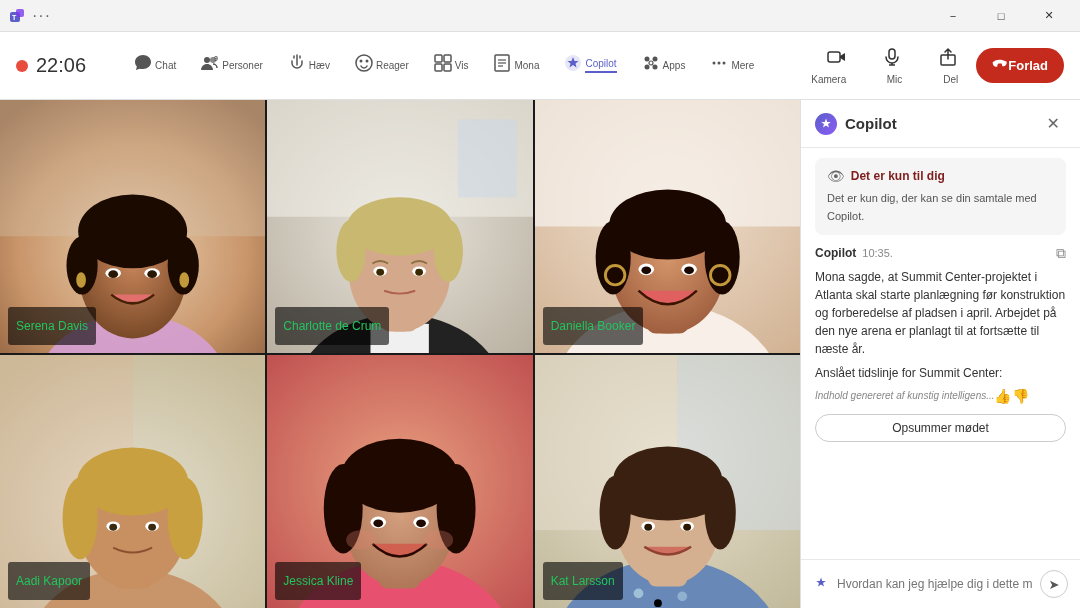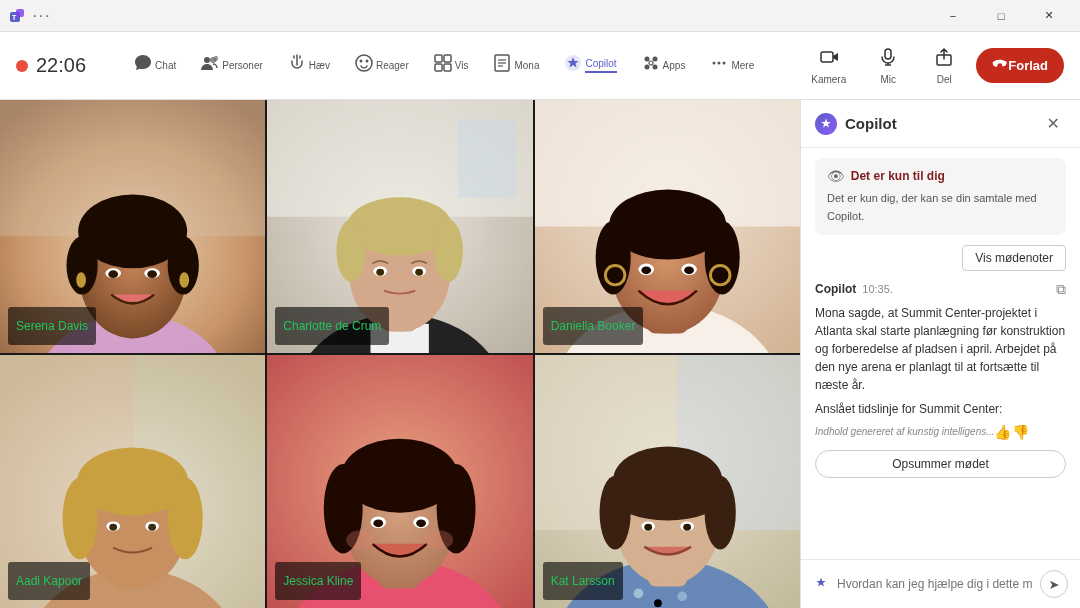--- a/index.html
+++ b/index.html
@@ -109,21 +109,21 @@
     .toolbar-item.active .label { color: #5b5fc7; }
     .toolbar-item.active .icon { color: #5b5fc7; }
     .toolbar-right {
       display: flex;
       align-items: center;
       gap: 8px;
     }
     .toolbar-action {
       display: flex;
       flex-direction: column;
-      align-items: center;
+      align-items: flex-end;
       gap: 2px;
       padding: 6px 10px;
       border-radius: 6px;
       cursor: pointer;
       min-width: 48px;
     }
     .toolbar-action .icon { font-size: 18px; }
     .toolbar-action .label { font-size: 10px; color: #555; }
     .leave-btn {
       background: #c42b1c;
@@ -805,21 +805,20 @@
     <div class="copilot-body">
 
       <div class="privacy-notice">
         <div class="privacy-icon-row">
           <span class="privacy-icon">👁</span>
           <span class="privacy-title">Det er kun til dig</span>
         </div>
         <span class="privacy-text">Det er kun dig, der kan se din samtale med Copilot.</span>
       </div>
 
-      <button class="view-notes-btn">Vis mødenoter</button>
 
       <div class="message-block">
         <div class="message-header">
           <div style="display:flex;align-items:center;gap:6px;">
             <span class="message-sender">Copilot</span>
             <span class="message-time">10:35.</span>
           </div>
           <span class="copy-icon">⧉</span>
         </div>
         <span class="message-text">Mona sagde, at Summit Center-projektet i Atlanta skal starte planlægning før konstruktion og forberedelse af pladsen i april. Arbejdet på den nye arena er planlagt til at fortsætte til næste år.</span>

